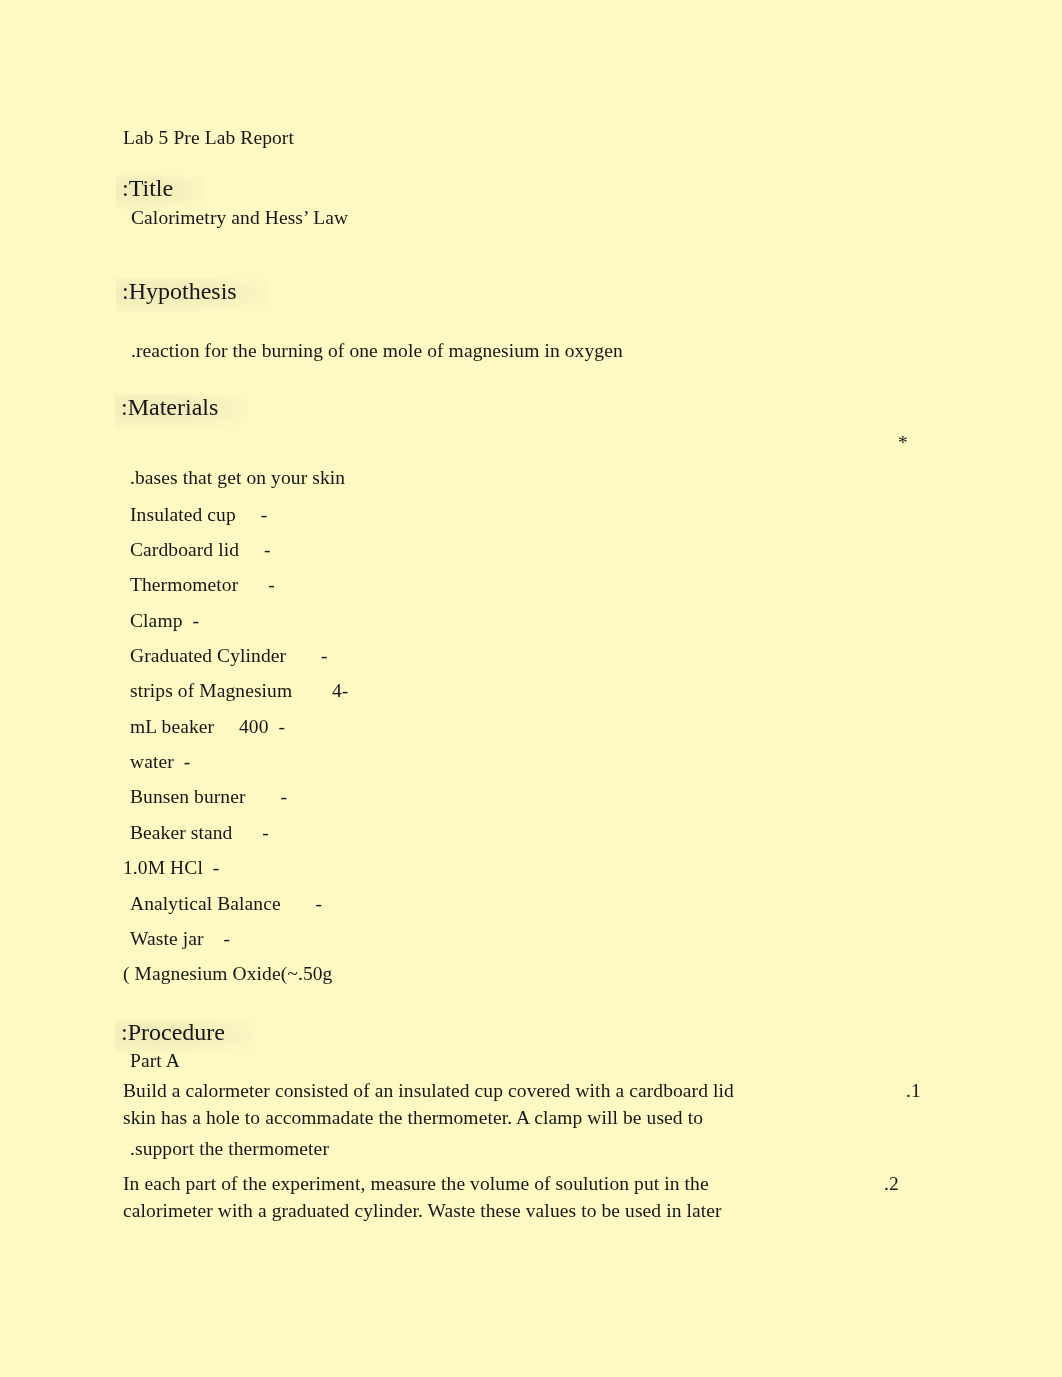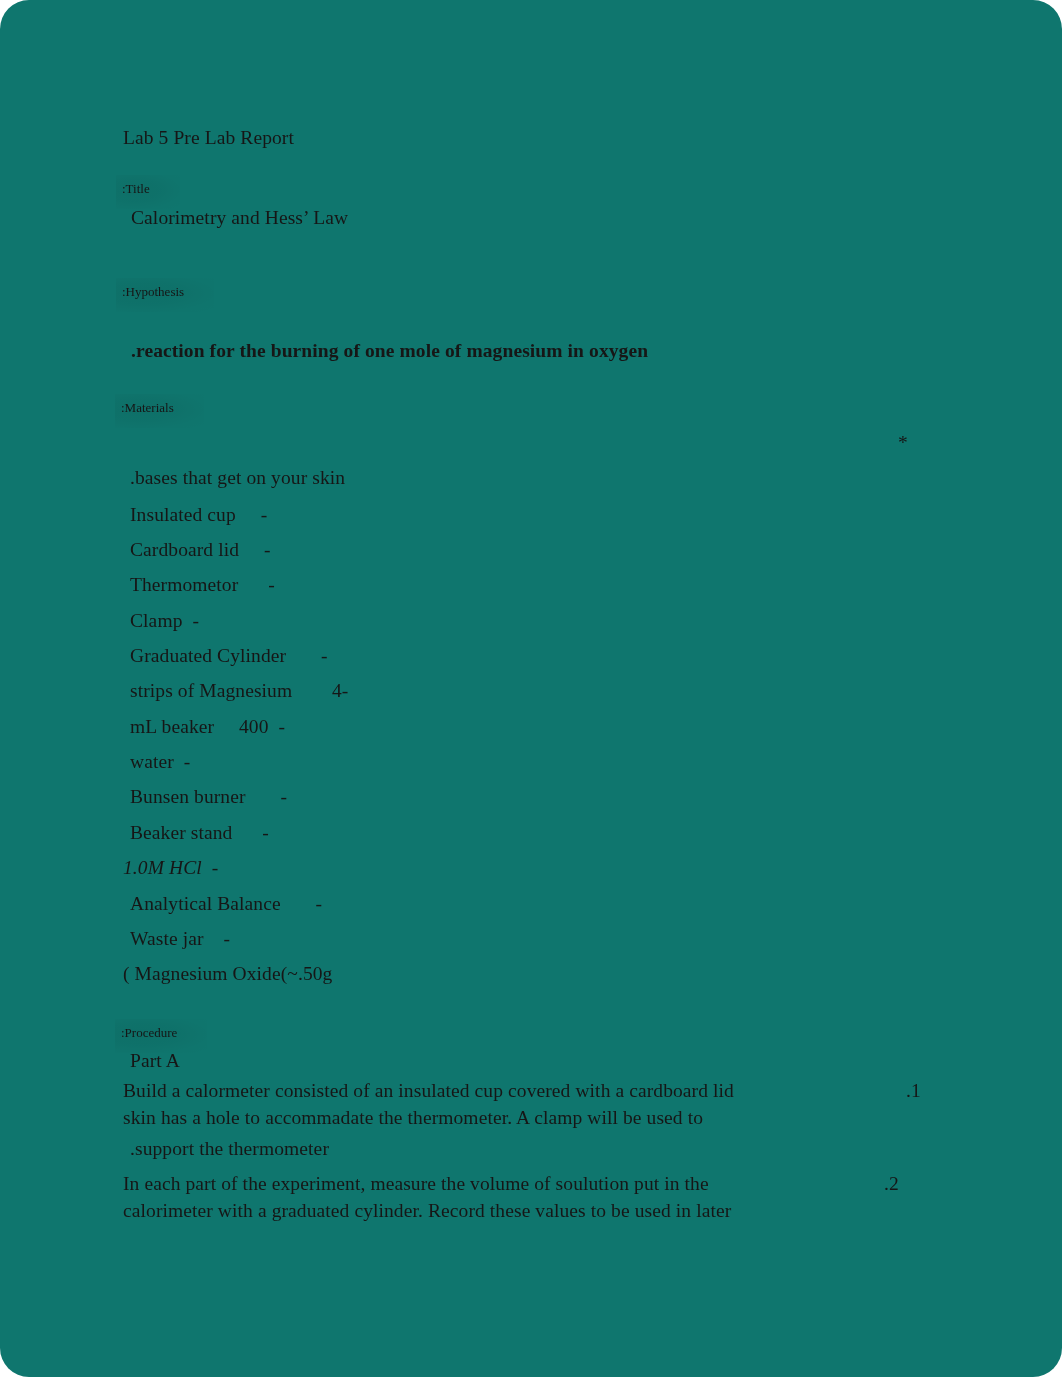--- a/index.html
+++ b/index.html
@@ -11,37 +11,36 @@
     width: 1062px;
     height: 1377px;
     position: relative;
     font-family: "Liberation Serif", "DejaVu Serif", serif;
     color: #1a1a1a;
     overflow: hidden;
   }
   .page {
     position: absolute;
     inset: 0;
-    background: #0f766e;
-    border-radius: 29px;
+    background: #fef9c3;
   }
   
   .line {
     position: absolute;
     white-space: pre;
     font-size: 19.5px;
     line-height: 23px;
     color: #161616;
     letter-spacing: 0.1px;
   }
   
   .heading {
     position: absolute;
     white-space: pre;
-    font-size: 13px;
+    font-size: 24px;
     line-height: 23px;
     color: #161616;
   }
   .heading::before {
     content: "";
     position: absolute;
     left: -6px;
     top: -2px;
     right: -30px;
     bottom: -9px;
@@ -74,47 +73,47 @@
 <body>
 
 <div class="page">
 
   <div class="line" style="left:123px; top:126px;">Lab 5 Pre Lab Report</div>
 
   <div class="heading" style="left:122px; top:177px;">:Title</div>
   <div class="line" style="left:131px; top:206px;">Calorimetry and Hess’ Law</div>
 
   <div class="heading" style="left:122px; top:280px;">:Hypothesis</div>
-  <div class="line" style="left:131px; top:339px;font-weight:bold;">.reaction for the burning of one mole of magnesium in oxygen</div>
+  <div class="line" style="left:131px; top:339px;">.reaction for the burning of one mole of magnesium in oxygen</div>
 
   <div class="heading" style="left:121px; top:396px;">:Materials</div>
 
   <div class="asterisk" style="left:898px; top:431px;">*</div>
   <div class="line" style="left:130px; top:466px;">.bases that get on your skin</div>
 
   <div class="line" style="left:130px; top:503px;">Insulated cup     -</div>
   <div class="line" style="left:130px; top:538px;">Cardboard lid     -</div>
   <div class="line" style="left:130px; top:573px;">Thermometor      -</div>
   <div class="line" style="left:130px; top:609px;">Clamp  -</div>
   <div class="line" style="left:130px; top:644px;">Graduated Cylinder       -</div>
   <div class="line" style="left:130px; top:679px;">strips of Magnesium        4-</div>
   <div class="line" style="left:130px; top:715px;">mL beaker     400  -</div>
   <div class="line" style="left:130px; top:750px;">water  -</div>
   <div class="line" style="left:130px; top:785px;">Bunsen burner       -</div>
   <div class="line" style="left:130px; top:821px;">Beaker stand      -</div>
-  <div class="line" style="left:123px; top:856px;font-style:italic;">1.0M HCl  -</div>
+  <div class="line" style="left:123px; top:856px;">1.0M HCl  -</div>
   <div class="line" style="left:130px; top:892px;">Analytical Balance       -</div>
   <div class="line" style="left:130px; top:927px;">Waste jar    -</div>
   <div class="line" style="left:123px; top:962px;">( Magnesium Oxide(~.50g</div>
 
   <div class="heading" style="left:121px; top:1021px;">:Procedure</div>
   <div class="line" style="left:130px; top:1049px;">Part A</div>
 
   <div class="line" style="left:123px; top:1079px;">Build a calormeter consisted of an insulated cup covered with a cardboard lid</div>
   <div class="right-mark" style="left:906px; top:1079px;">.1</div>
   <div class="line" style="left:123px; top:1106px;">skin has a hole to accommadate the thermometer. A clamp will be used to</div>
   <div class="line" style="left:130px; top:1137px;">.support the thermometer</div>
 
   <div class="line" style="left:123px; top:1172px;">In each part of the experiment, measure the volume of soulution put in the</div>
   <div class="right-mark" style="left:884px; top:1172px;">.2</div>
-  <div class="line" style="left:123px; top:1199px;">calorimeter with a graduated cylinder. Record these values to be used in later</div>
+  <div class="line" style="left:123px; top:1199px;">calorimeter with a graduated cylinder. Waste these values to be used in later</div>
 
 </div>
 
 </body></html>

